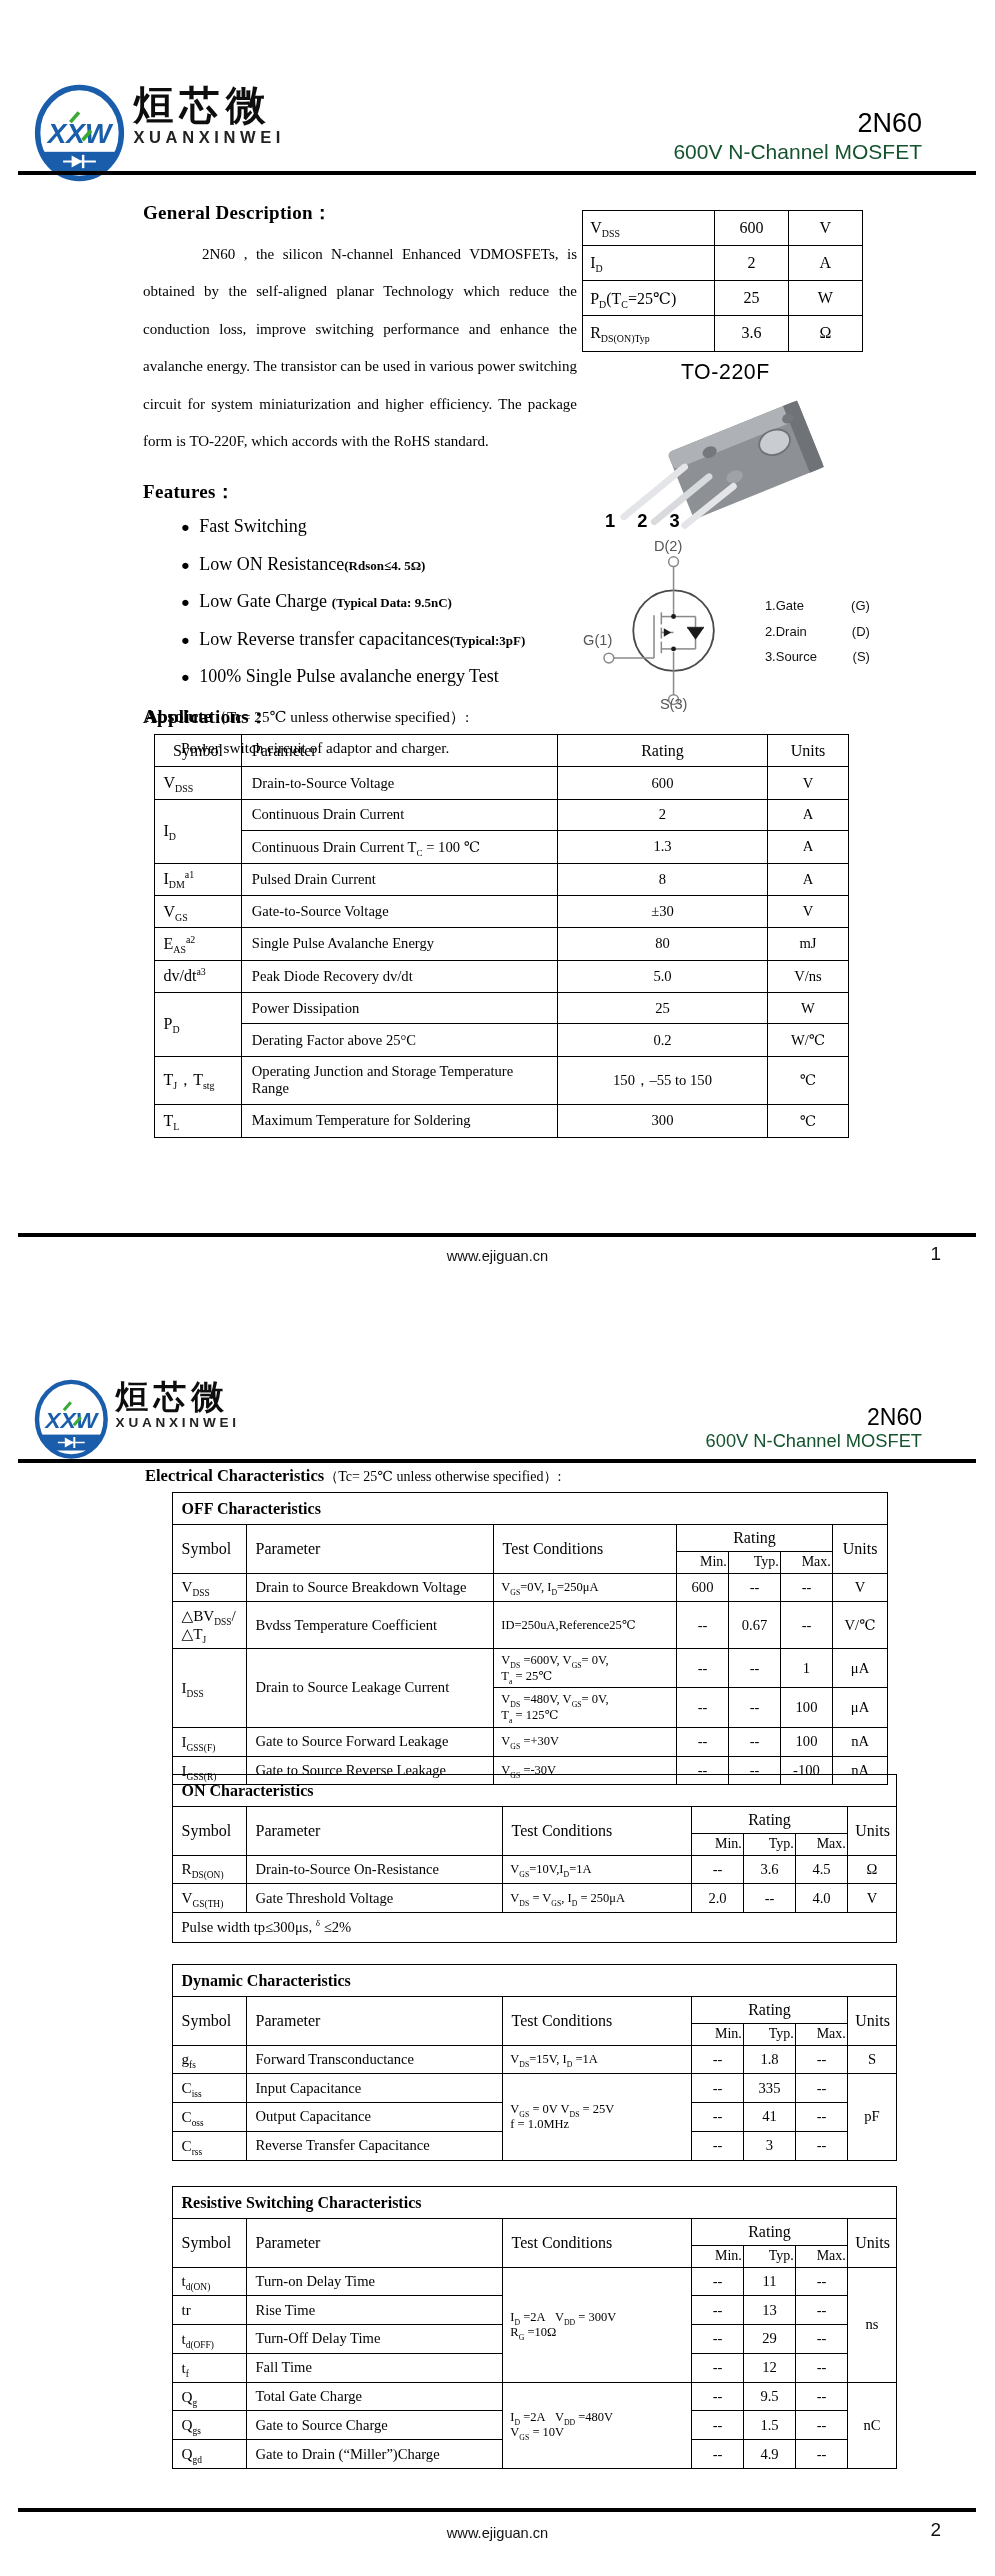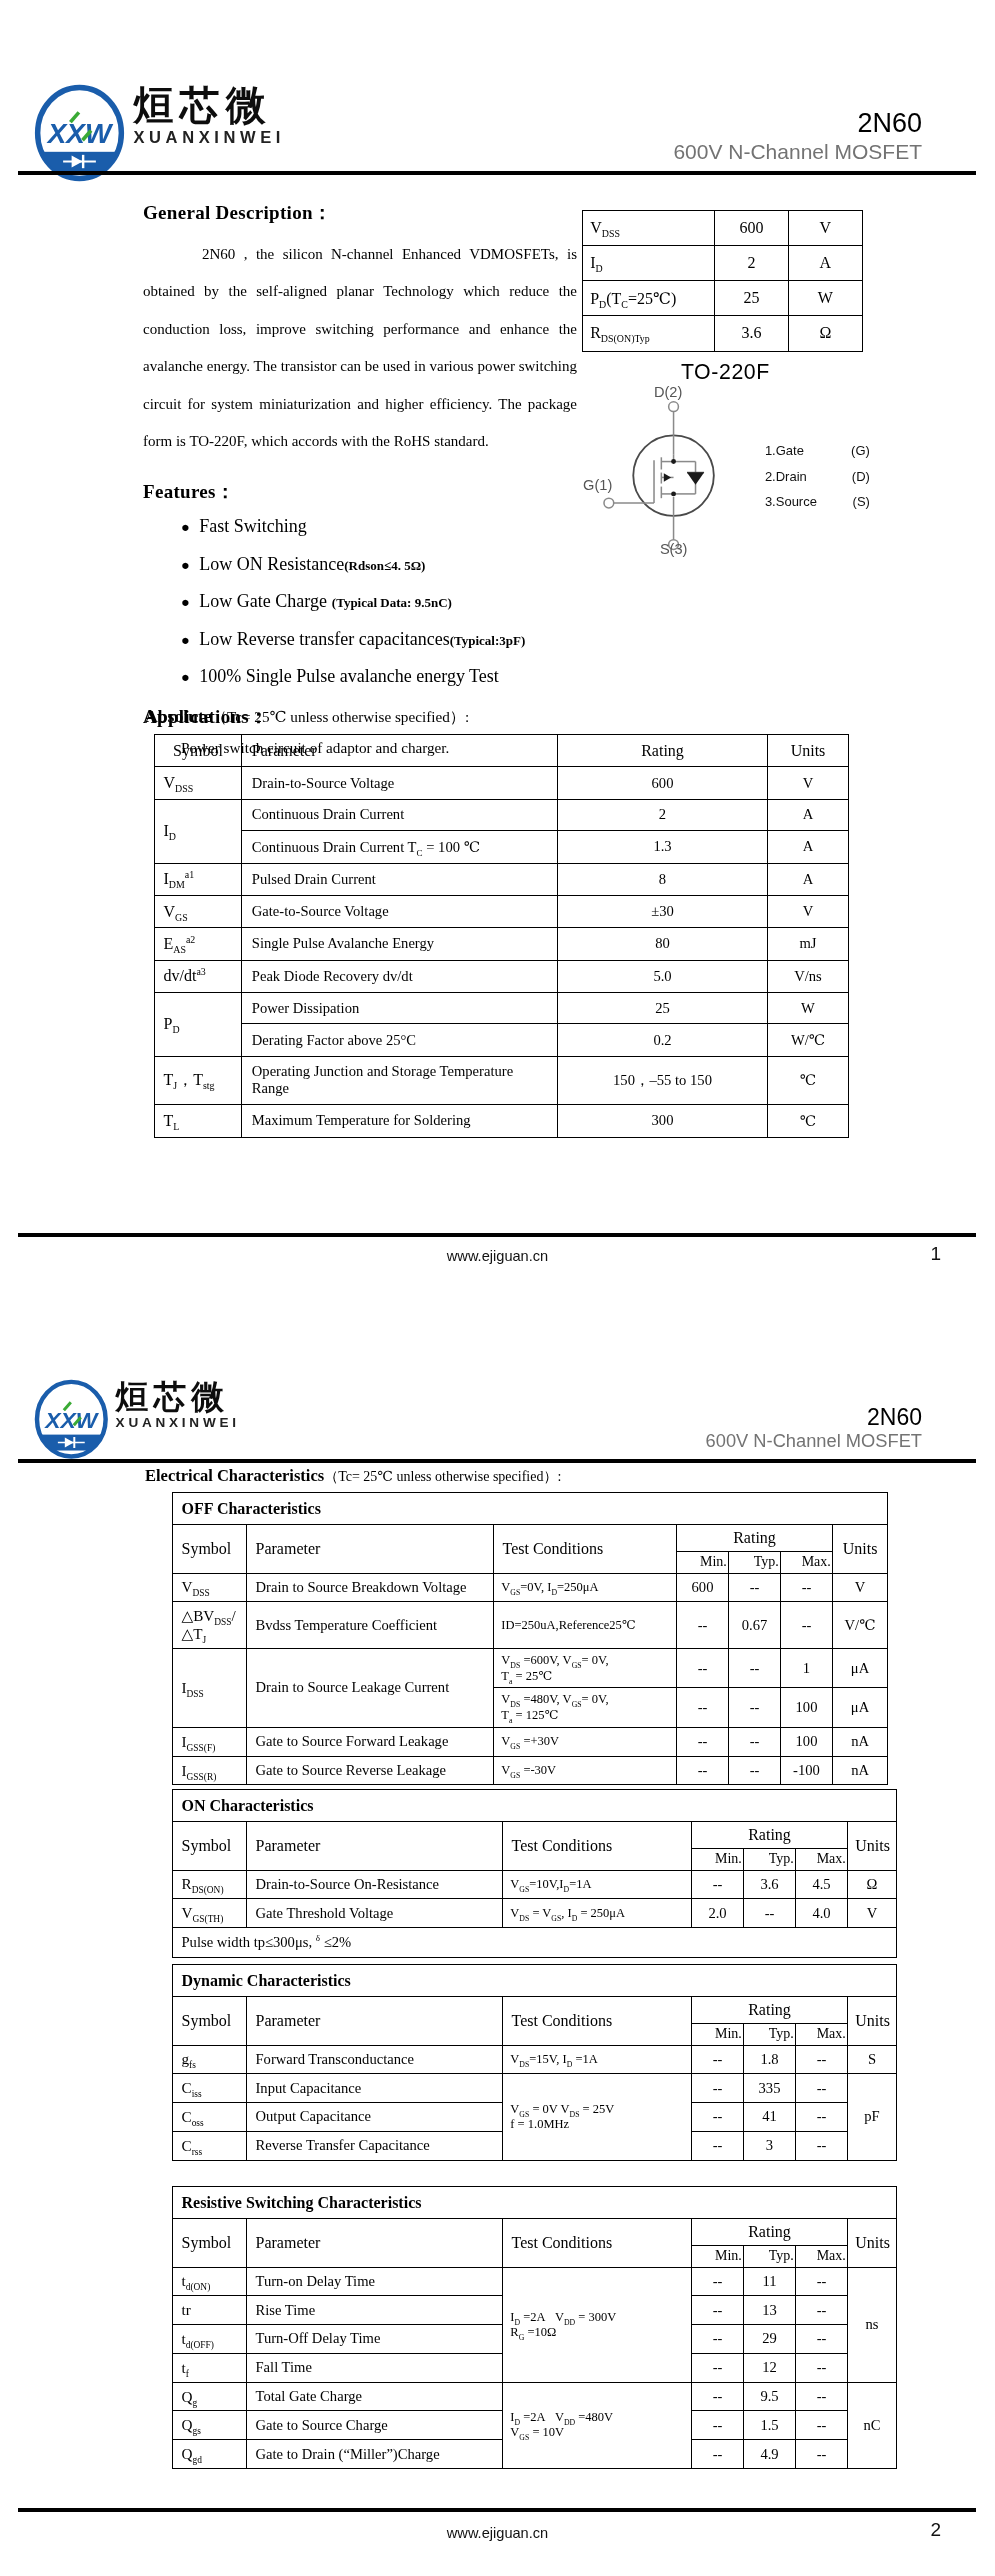--- a/index.html
+++ b/index.html
@@ -9,21 +9,21 @@
   sup{font-size:62%;line-height:0;}
 
   
   .logo-block{position:absolute;left:34px;top:84px;display:flex;align-items:flex-start;}
   .logo-block.small{top:91px;transform:scale(0.82);transform-origin:top left;}
   .brand-text{margin-left:8.5px;}
   .brand-zh{font-family:"Liberation Sans","DejaVu Sans",sans-serif;font-size:40px;font-weight:900;letter-spacing:6.1px;line-height:1.05;color:#0d0d0d;}
   .brand-en{font-family:"Liberation Sans","DejaVu Sans",sans-serif;font-size:16.5px;font-weight:600;letter-spacing:4.6px;color:#222;margin-top:2.4px;}
   .head-right{position:absolute;right:73px;text-align:right;}
   .part-number{font-family:"Liberation Sans","DejaVu Sans",sans-serif;font-size:27px;color:#000;line-height:1.1;}
-  .subtitle{font-family:"Liberation Sans","DejaVu Sans",sans-serif;font-size:21px;color:#737373;line-height:1.25;text-align:right;}
+  .subtitle{font-family:"Liberation Sans","DejaVu Sans",sans-serif;font-size:21px;color:#14532d;line-height:1.25;text-align:right;}
   .part-number.small{font-size:23px;}
   .subtitle.small{font-size:18.3px;}
   .rule{position:absolute;left:18.3px;right:19.5px;height:4.3px;background:#000;}
 
   
   .cols{position:absolute;left:143px;top:200px;width:726px;display:flex;}
   .col-left{width:434px;}
   .col-right{width:287px;margin-left:4.9px;}
   .h-section{font-size:19px;font-weight:bold;letter-spacing:0.3px;}
   .gen-body{margin-top:9.8px;font-size:15px;line-height:2.5;text-align:justify;text-indent:59px;}
@@ -169,20 +169,39 @@
         <tr>
               <td class="qs-sym">R<sub>DS(ON)Typ</sub></td>
               <td class="qs-val">3.6</td>
               <td class="qs-unit">Ω</td>
             </tr>
       </tbody>
         </table>
 
       <div class="pkg-label">TO-220F</div>
 
+      <div class="pkg-fig">
+        <svg width="287" height="151" viewBox="0 0 470 248">
+          <g transform="rotate(-22 260 110)">
+            <rect x="150" y="60" width="230" height="118" rx="8" fill="#8d9094"></rect>
+            <rect x="150" y="60" width="230" height="30" rx="8" fill="#aeb1b5"></rect>
+            <rect x="355" y="60" width="25" height="118" fill="#6f7276"></rect>
+            <ellipse cx="320" cy="110" rx="26" ry="20" fill="#c9ccd0" stroke="#6f7276" stroke-width="3"></ellipse>
+            <ellipse cx="215" cy="85" rx="12" ry="9" fill="#75787c"></ellipse>
+            <ellipse cx="355" cy="82" rx="10" ry="8" fill="#75787c"></ellipse>
+            <ellipse cx="238" cy="138" rx="14" ry="10" fill="#9fa2a6"></ellipse>
+          </g>
+          <g stroke="#b9bcc0" stroke-width="11" stroke-linecap="round">
+            <line x1="168" y1="128" x2="68" y2="210" stroke="#e3e5e8"></line>
+            <line x1="208" y1="144" x2="118" y2="218" stroke="#d8dadd"></line>
+            <line x1="248" y1="160" x2="168" y2="224" stroke="#e3e5e8"></line>
+          </g>
+        </svg>
+        <div class="pkg-pins">1 2 3</div>
+      </div>
 
       <div class="sym-fig">
         <svg width="177" height="165" viewBox="0 0 290 270" style="position:absolute;left:0;top:0;">
           <g stroke="#8a8a8a" stroke-width="2.5" fill="none">
             <circle cx="150" cy="145" r="66" stroke="#4a4a4a" stroke-width="3"></circle>
             <circle cx="150" cy="32" r="8"></circle>
             <circle cx="150" cy="258" r="8"></circle>
             <circle cx="44" cy="190" r="8"></circle>
             <line x1="150" y1="40" x2="150" y2="110"></line>
             <line x1="52" y1="190" x2="118" y2="190"></line>
@@ -421,21 +440,21 @@
           <td class="par">Gate to Source Reverse Leakage</td>
           <td class="cond">V<sub>GS</sub> =-30V</td>
           <td class="c">--</td>
           <td class="c">--</td>
           <td class="c">-100</td>
           <td class="c">nA</td>
         </tr>
   </tbody>
     </table>
 
-  <table class="spec" style="left:163px;top:501px;width:724px;">
+  <table class="spec" style="left:163px;top:486px;width:724px;">
     <colgroup>
         <col style="width:74px">
         <col style="width:256px">
         <col style="width:189px">
         <col style="width:52px">
         <col style="width:52px">
         <col style="width:52px">
         <col style="width:49px">
       </colgroup>
     <tbody>

